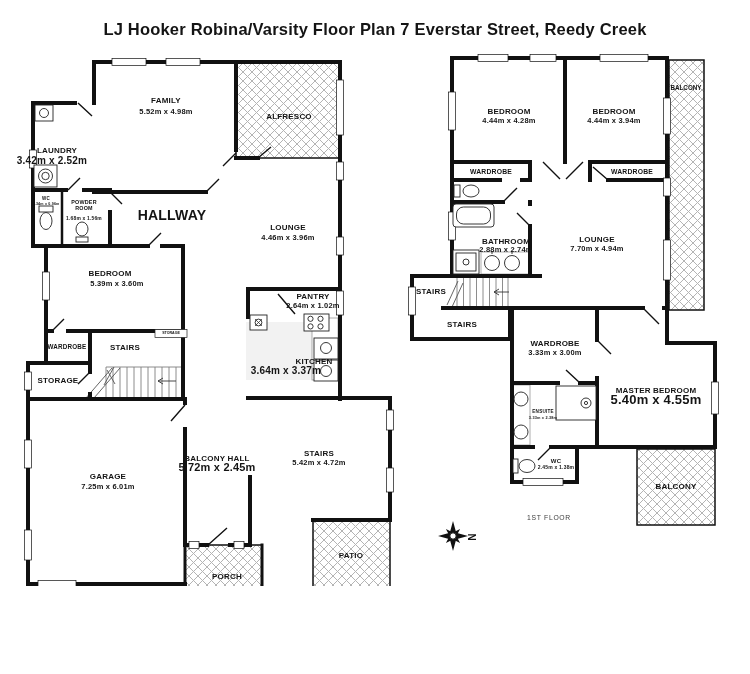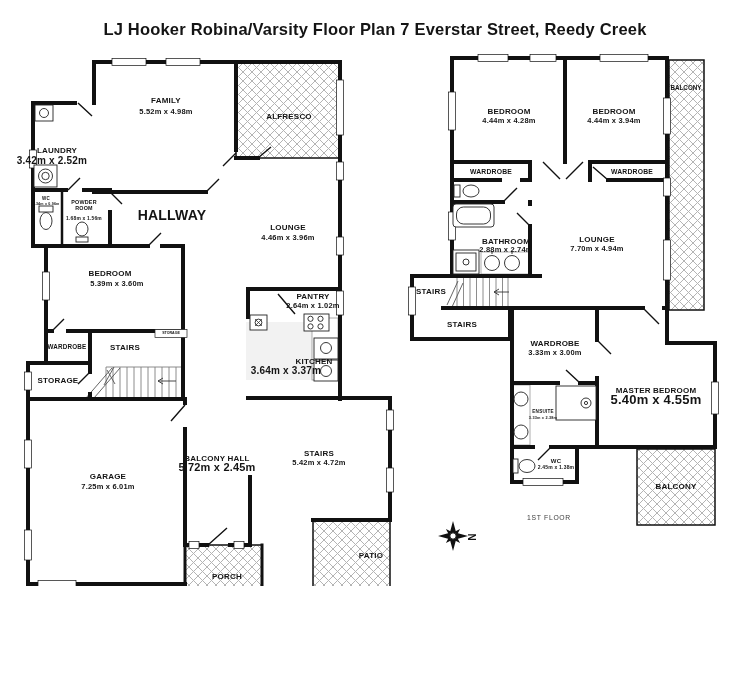--- a/index.html
+++ b/index.html
@@ -195,21 +195,21 @@
   <div class="lbl" style="left:58px;top:381px;font-size:8px;">STORAGE</div>
   <div class="lbl" style="left:286px;top:362px;font-size:8px;margin-left:28px;">KITCHEN</div>
   <div class="lbl" style="left:286px;top:371px;font-size:10px;text-align:right;">3.64m x 3.37m</div>
   <div class="lbl" style="left:108px;top:477px;font-size:8px;">GARAGE</div>
   <div class="lbl" style="left:108px;top:487px;font-size:7.5px;">7.25m x 6.01m</div>
   <div class="lbl" style="left:217px;top:459px;font-size:8px;">BALCONY HALL</div>
   <div class="lbl" style="left:217px;top:468px;font-size:11px;">5.72m x 2.45m</div>
   <div class="lbl" style="left:319px;top:454px;font-size:8px;">STAIRS</div>
   <div class="lbl" style="left:319px;top:463px;font-size:7.5px;">5.42m x 4.72m</div>
   <div class="lbl" style="left:227px;top:577px;font-size:8px;">PORCH</div>
-  <div class="lbl" style="left:351px;top:556px;font-size:8px;margin-left:20px;">PATIO</div>
+  <div class="lbl" style="left:351px;top:556px;font-size:8px;">PATIO</div>
   <div class="lbl caption" style="left:213px;top:635px;font-size:6.8px;">GROUND FLOOR</div>
 
   <div class="lbl" style="left:509px;top:112px;font-size:8px;">BEDROOM</div>
   <div class="lbl" style="left:509px;top:121px;font-size:7.5px;">4.44m x 4.28m</div>
   <div class="lbl" style="left:614px;top:112px;font-size:8px;">BEDROOM</div>
   <div class="lbl" style="left:614px;top:121px;font-size:7.5px;">4.44m x 3.94m</div>
   <div class="lbl" style="left:686px;top:88px;font-size:6.3px;letter-spacing:0;">BALCONY</div>
   <div class="lbl" style="left:491px;top:172px;font-size:6.8px;">WARDROBE</div>
   <div class="lbl" style="left:632px;top:172px;font-size:6.8px;">WARDROBE</div>
   <div class="lbl" style="left:506px;top:242px;font-size:8px;">BATHROOM</div>

